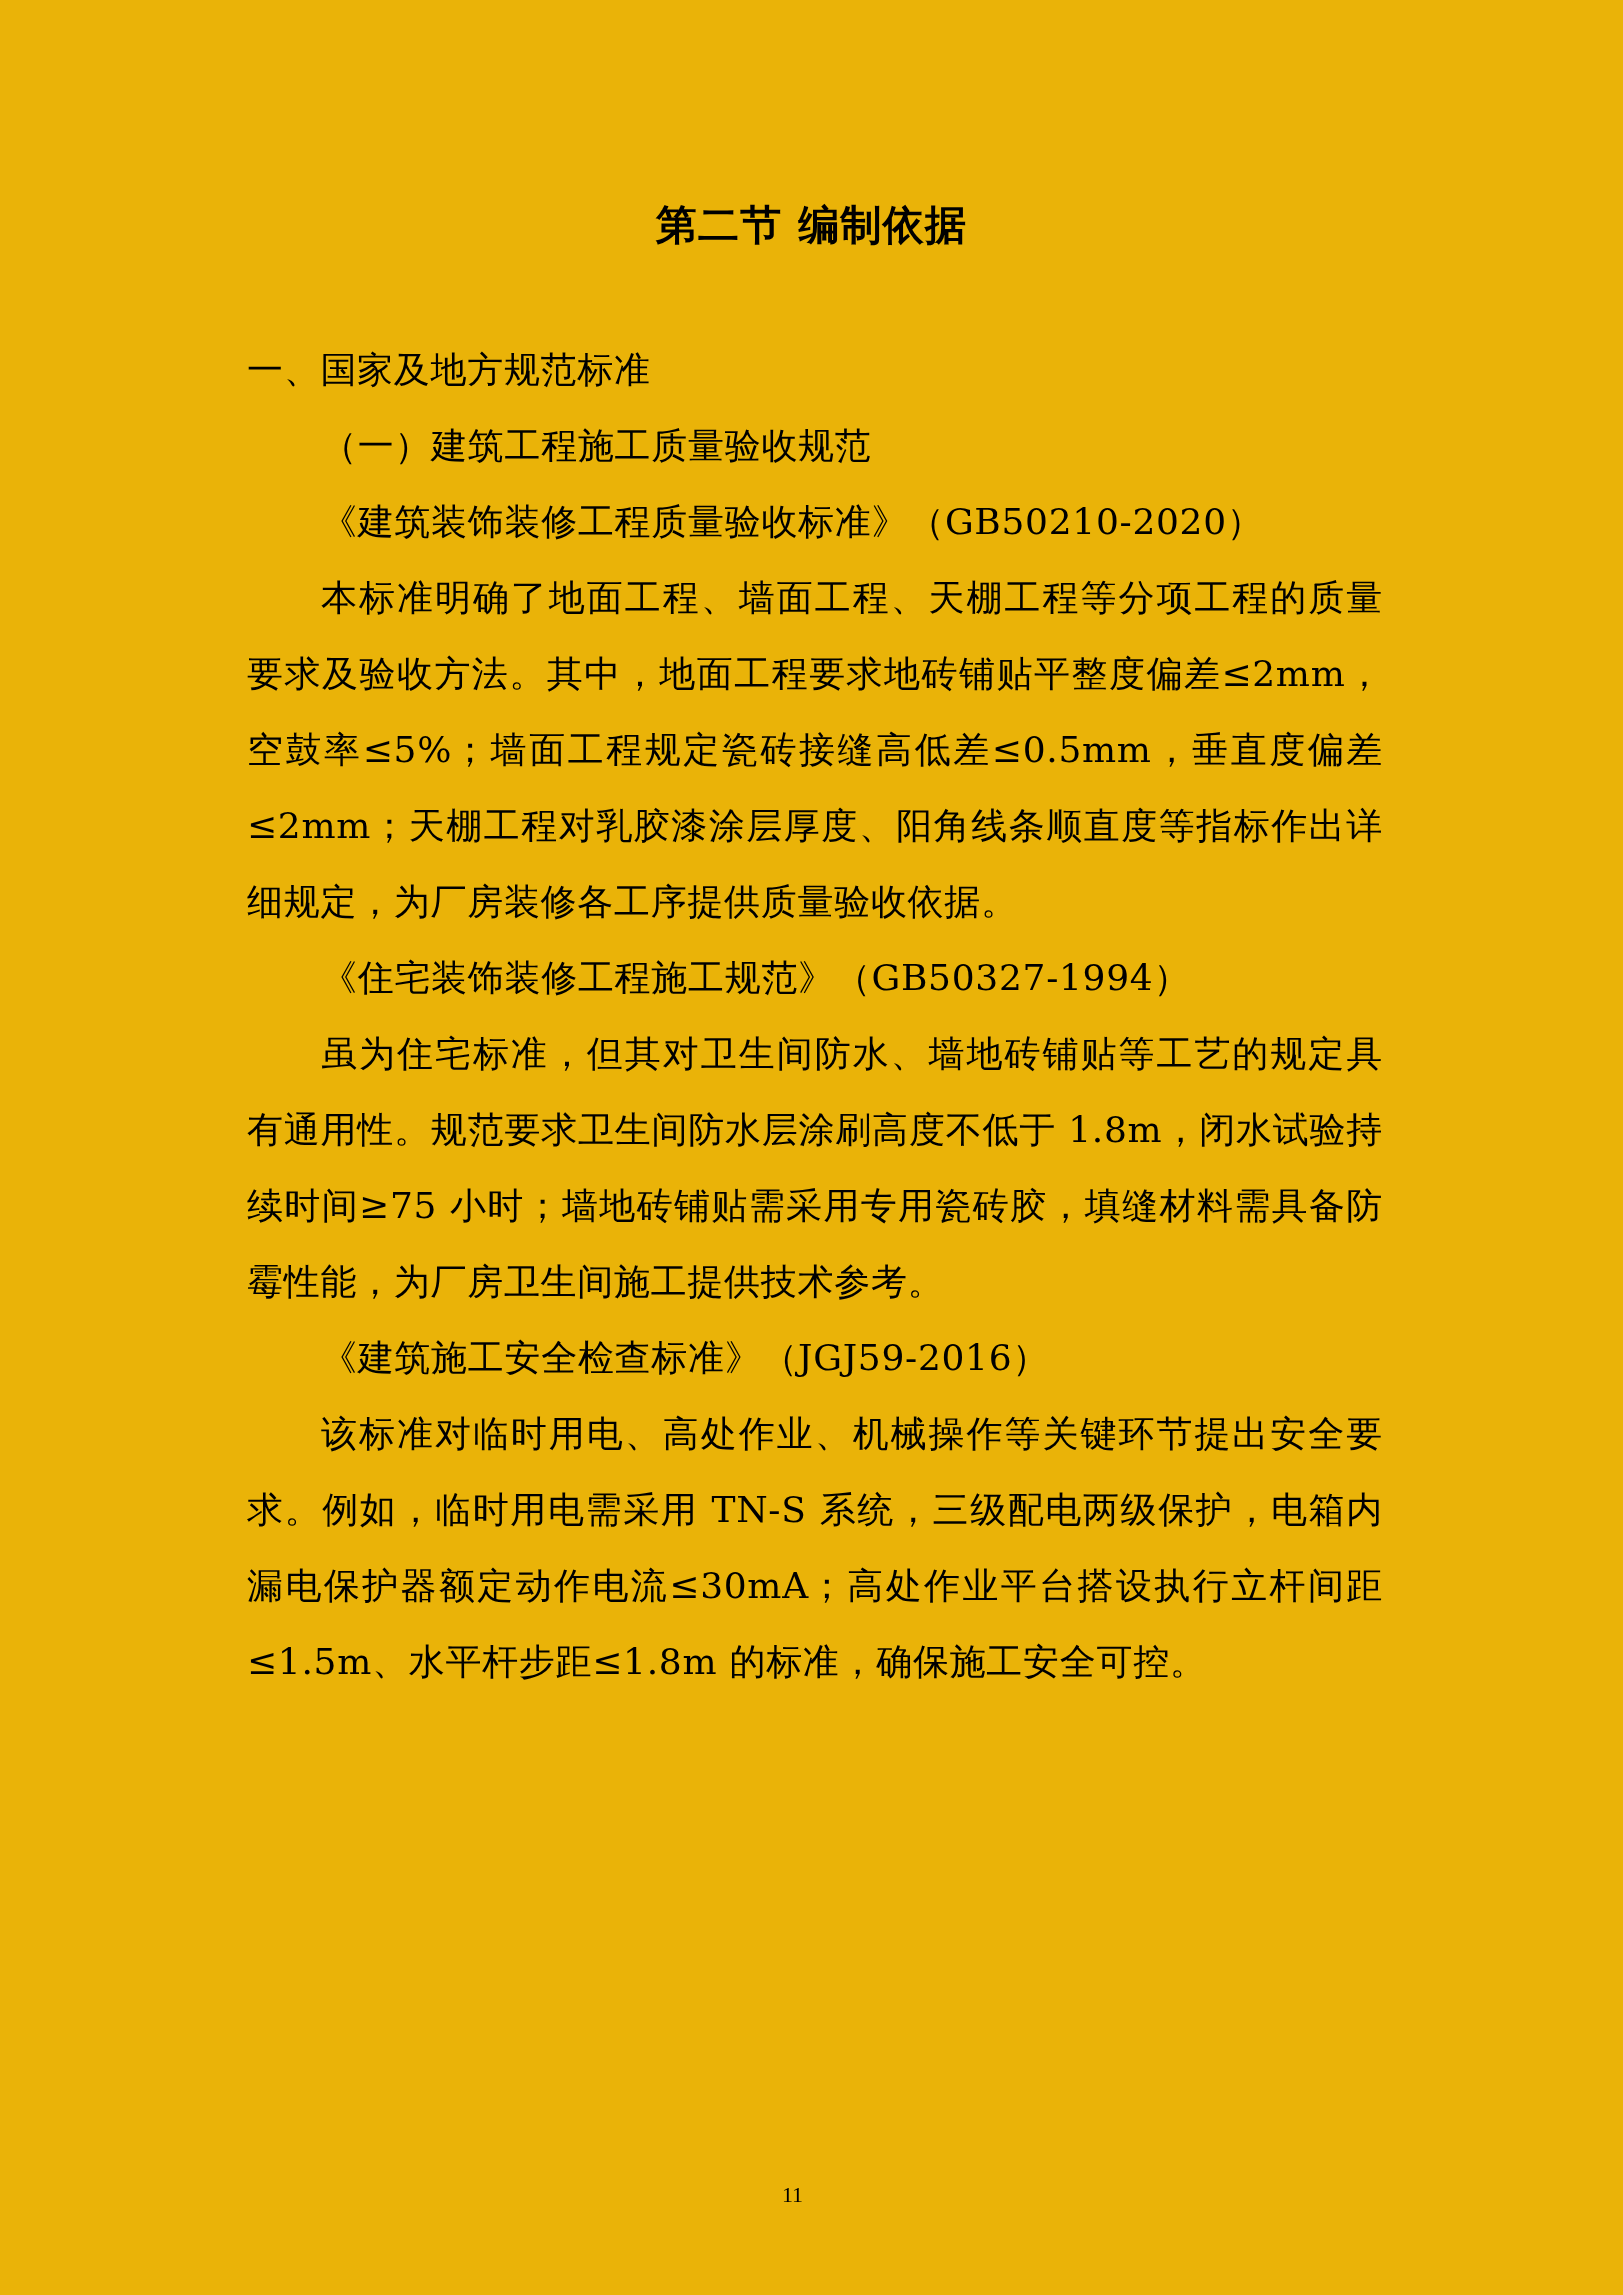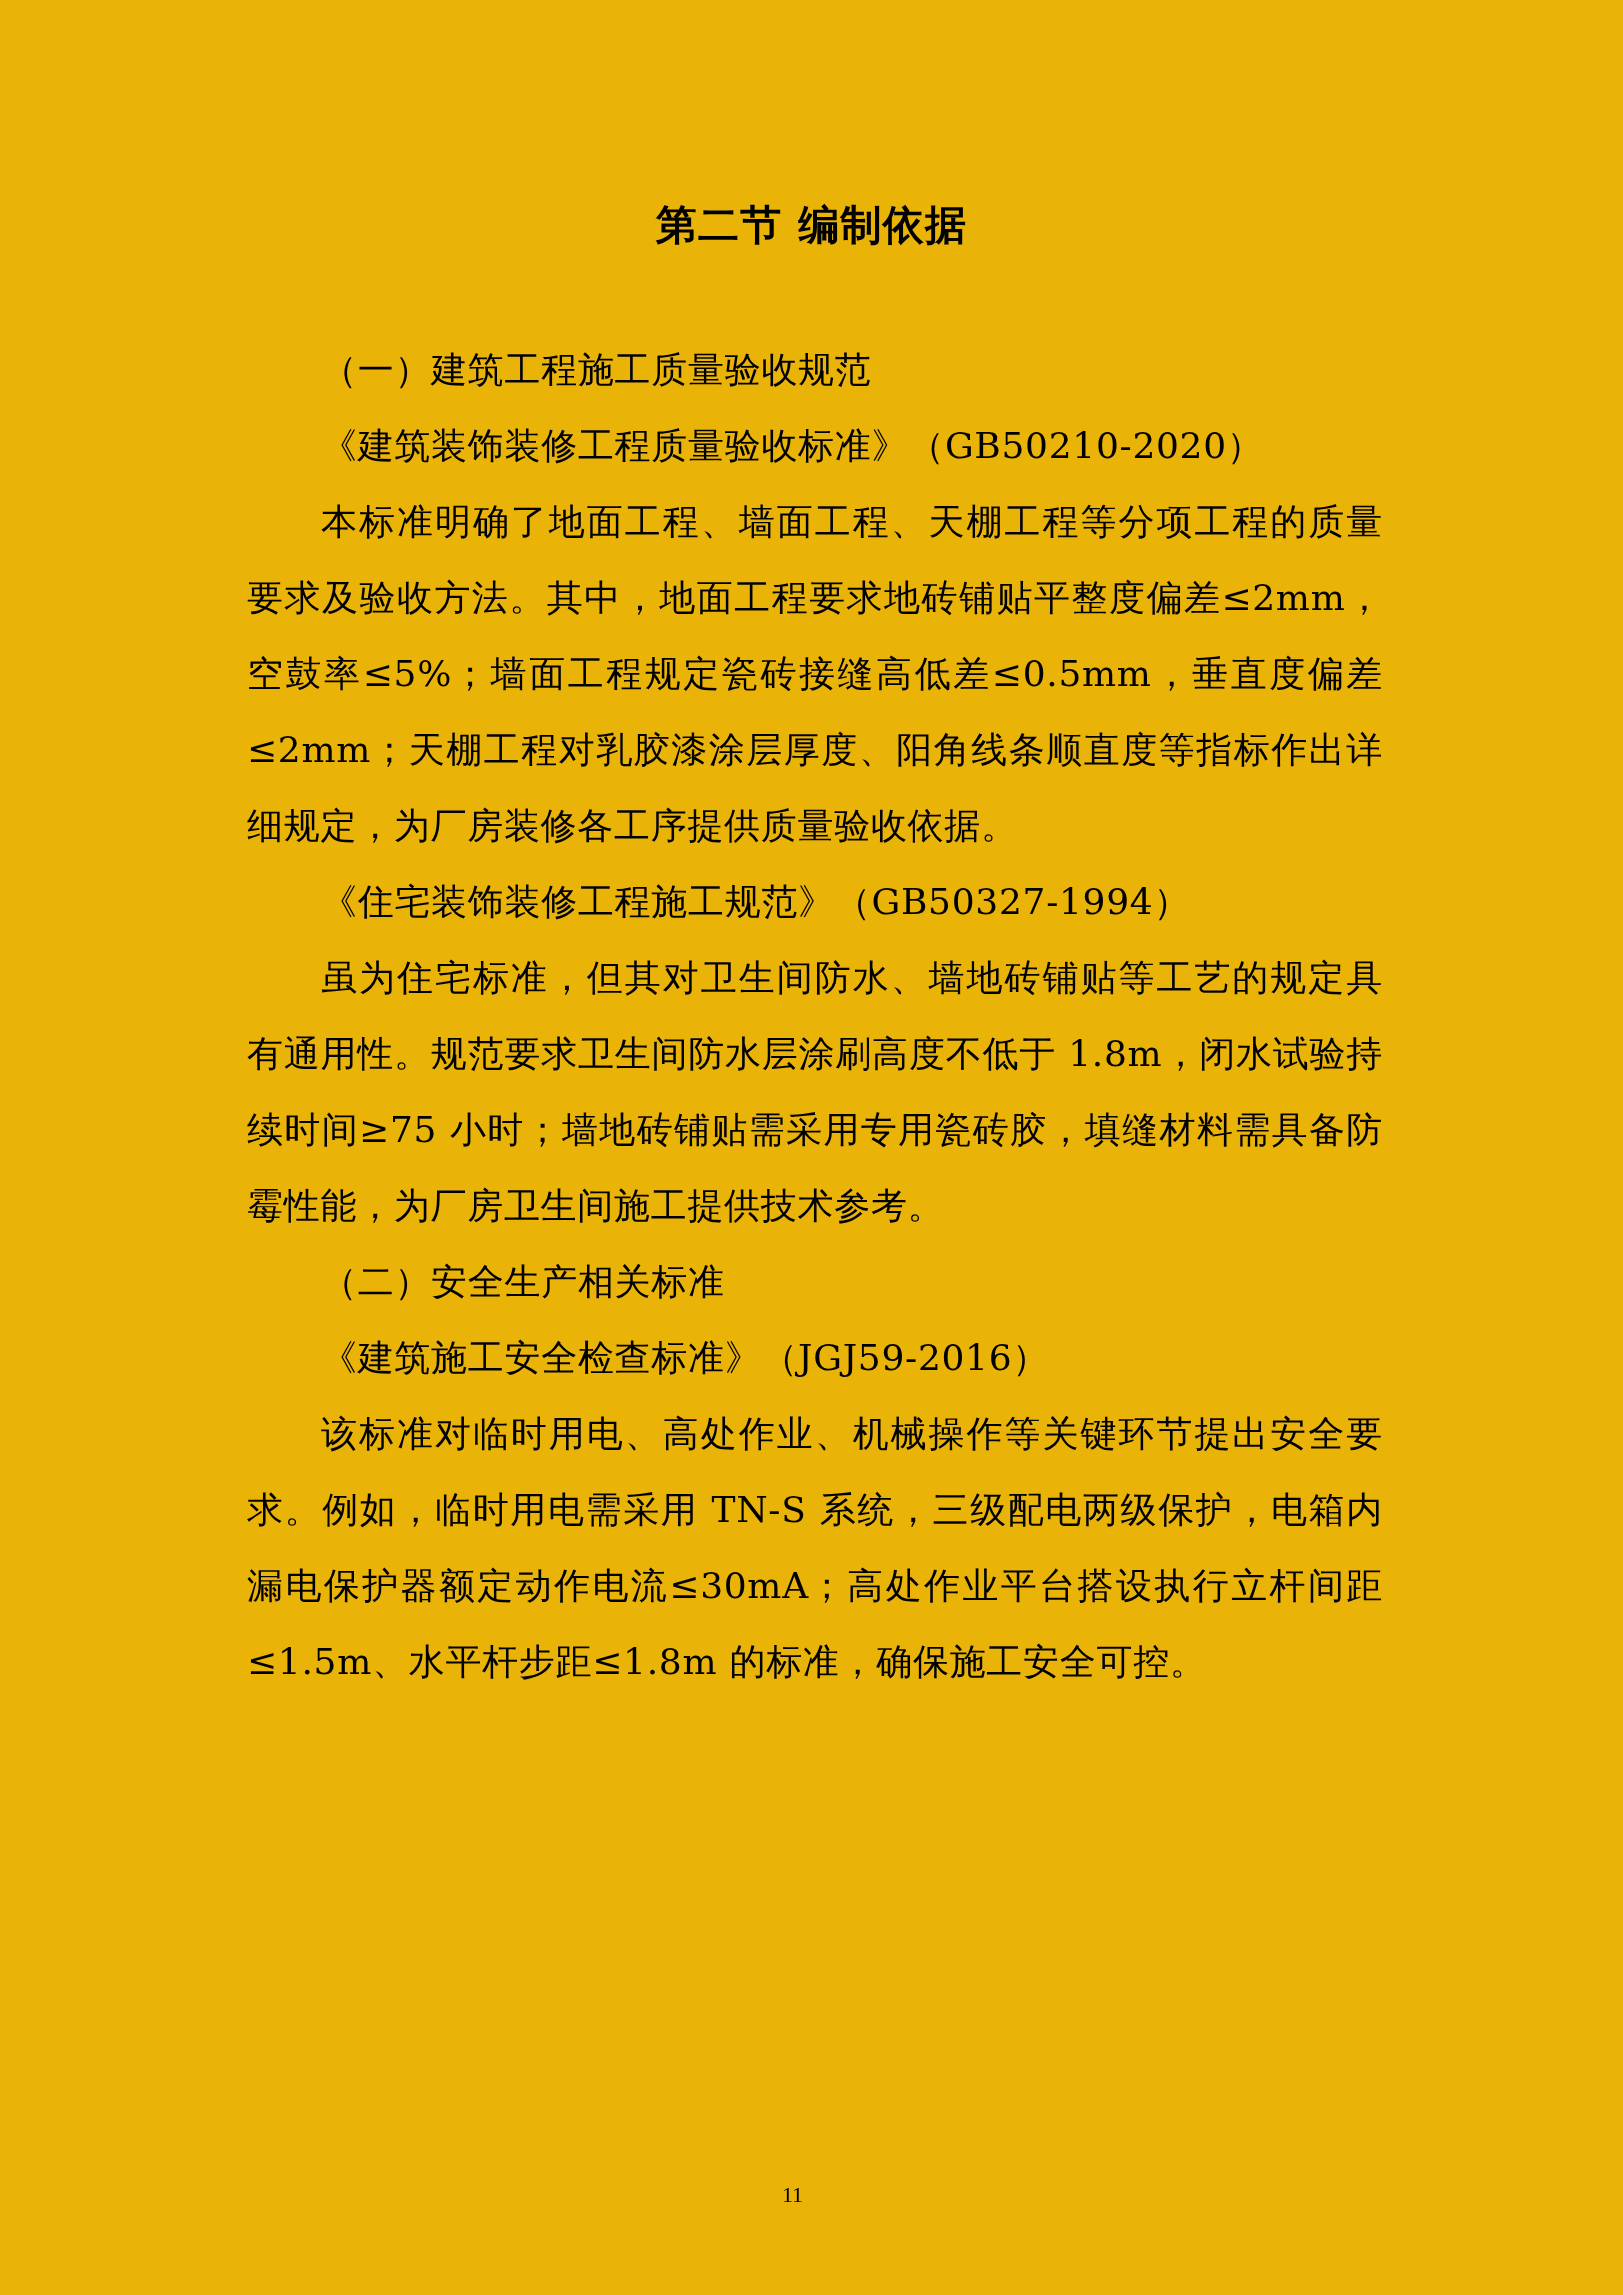--- a/index.html
+++ b/index.html
@@ -63,26 +63,26 @@
   }
 </style>
 </head>
 <body>
 
 <div class="page">
 
   <div class="title">第二节 编制依据</div>
 
   <div class="body-text">
+    <p>一、国家及地方规范标准</p>
     <p class="indent">（一）建筑工程施工质量验收规范</p>
     <p class="indent">《建筑装饰装修工程质量验收标准》（GB50210-2020）</p>
     <p class="indent">本标准明确了地面工程、墙面工程、天棚工程等分项工程的质量要求及验收方法。其中，地面工程要求地砖铺贴平整度偏差≤2mm，空鼓率≤5%；墙面工程规定瓷砖接缝高低差≤0.5mm，垂直度偏差≤2mm；天棚工程对乳胶漆涂层厚度、阳角线条顺直度等指标作出详细规定，为厂房装修各工序提供质量验收依据。</p>
     <p class="indent">《住宅装饰装修工程施工规范》（GB50327-1994）</p>
     <p class="indent">虽为住宅标准，但其对卫生间防水、墙地砖铺贴等工艺的规定具有通用性。规范要求卫生间防水层涂刷高度不低于 1.8m，闭水试验持续时间≥75 小时；墙地砖铺贴需采用专用瓷砖胶，填缝材料需具备防霉性能，为厂房卫生间施工提供技术参考。</p>
-    <p class="indent">（二）安全生产相关标准</p>
     <p class="indent">《建筑施工安全检查标准》（JGJ59-2016）</p>
     <p class="indent">该标准对临时用电、高处作业、机械操作等关键环节提出安全要求。例如，临时用电需采用 TN-S 系统，三级配电两级保护，电箱内漏电保护器额定动作电流≤30mA；高处作业平台搭设执行立杆间距≤1.5m、水平杆步距≤1.8m 的标准，确保施工安全可控。</p>
   </div>
 
   <div class="page-number">11</div>
 
 </div>
 
 
 </body></html>

